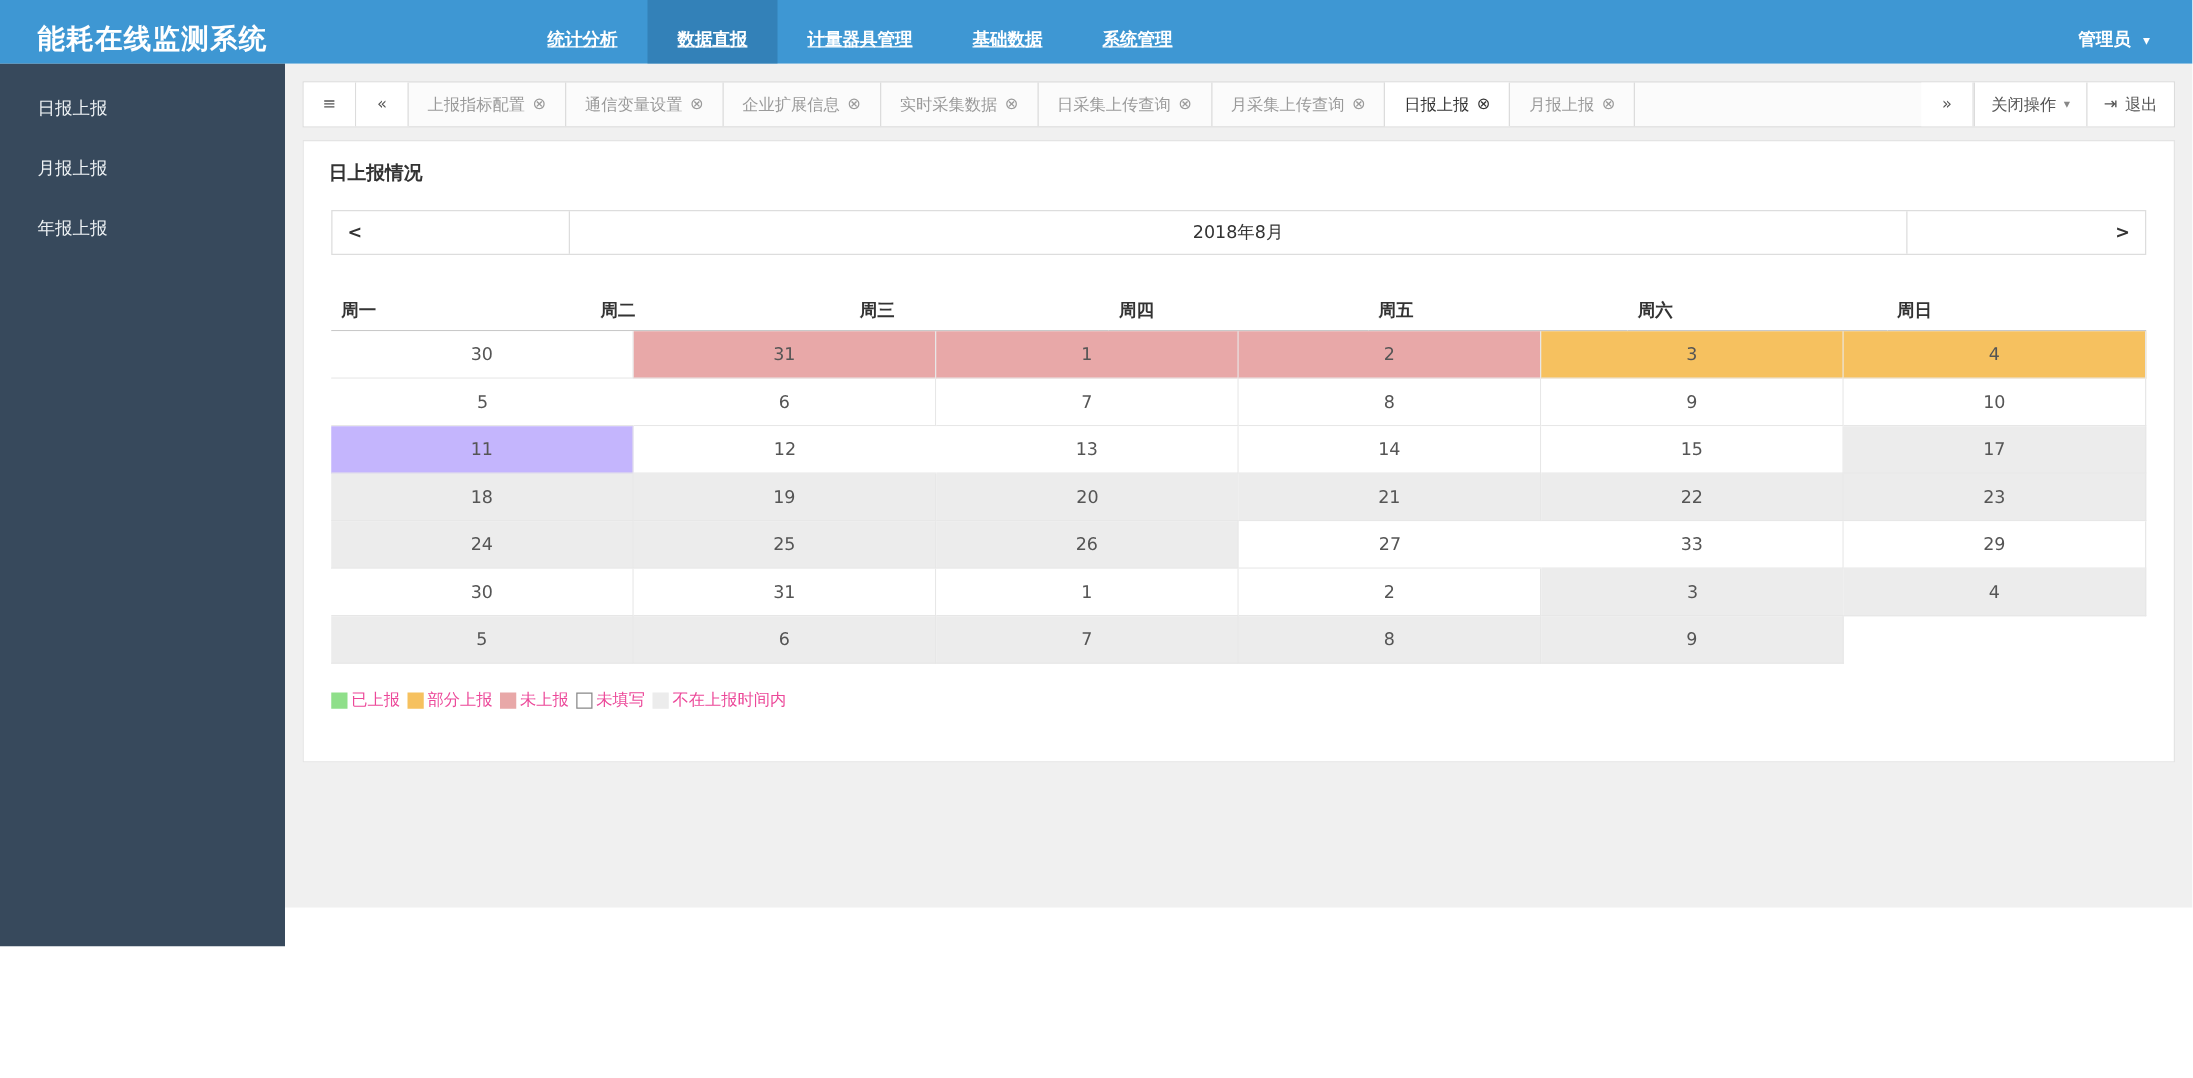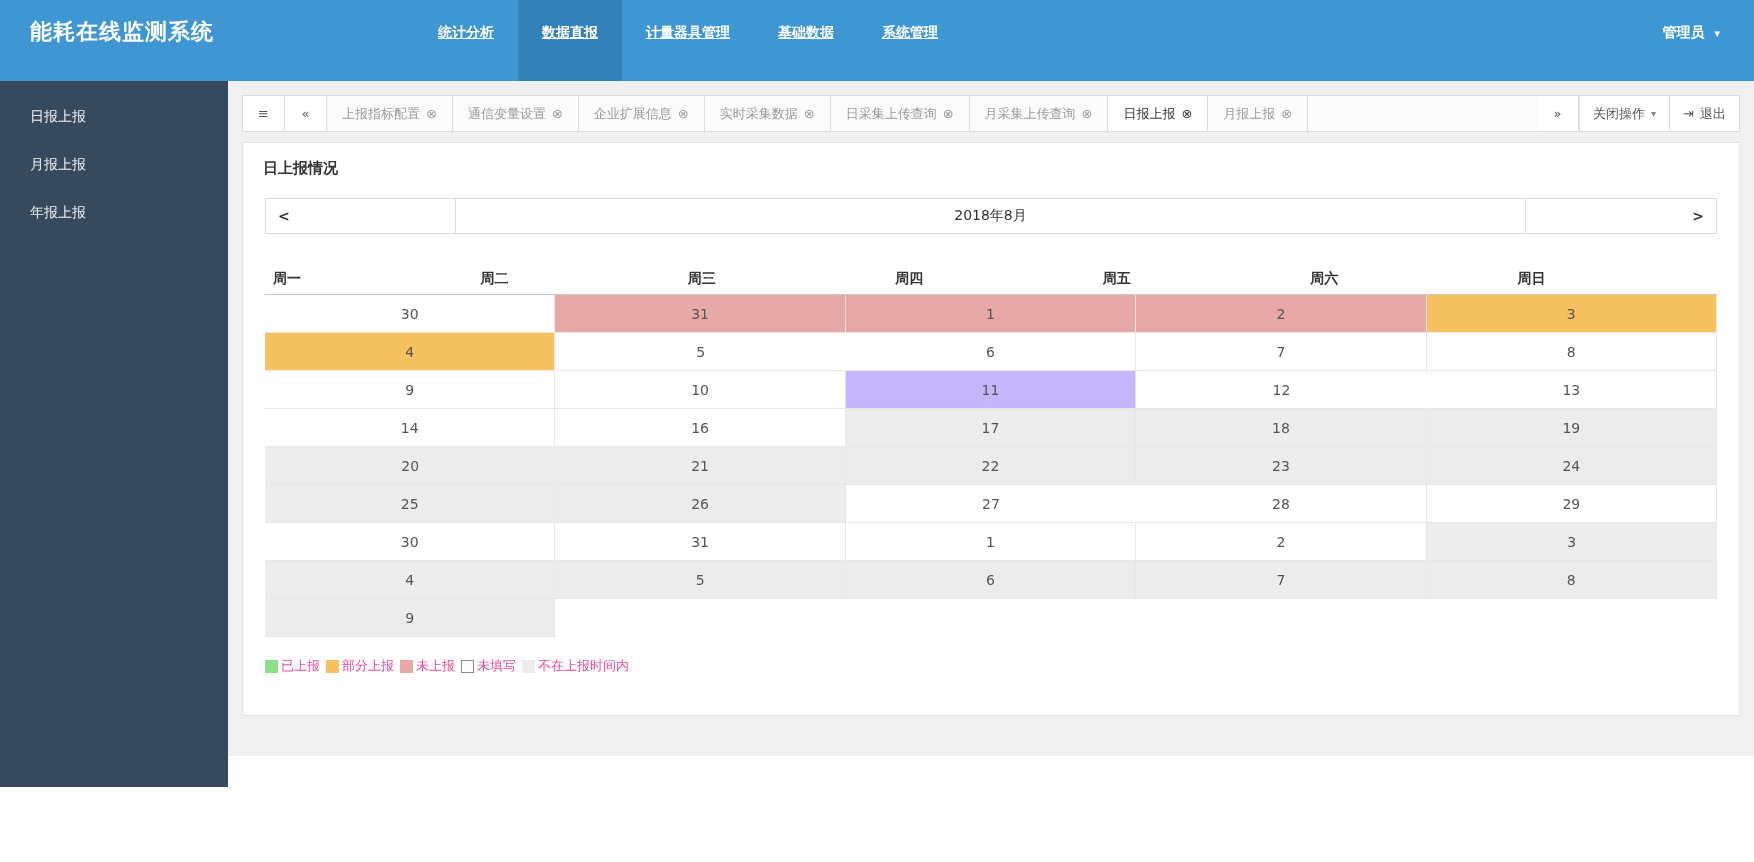--- a/index.html
+++ b/index.html
@@ -1,21 +1,21 @@
 <!DOCTYPE html>
 <html><head>
 <meta charset="utf-8">
 <style>
   * { margin:0; padding:0; box-sizing:border-box; }
   body {
     width:1754px; height:862px; background:#ffffff; overflow:hidden;
     font-family:"DejaVu Sans","Liberation Sans",sans-serif;
   }
   
-  .app-header { height:81px; background:#3e97d3; display:flex; align-items:stretch; }
+  .app-header { height:51px; background:#3e97d3; display:flex; align-items:stretch; }
   .app-title { color:#fff; font-size:22px; font-weight:bold; line-height:64px; padding-left:30px; letter-spacing:1px; }
   .top-nav { display:flex; margin-left:200px; }
   .nav-item { color:#fff; font-size:14px; font-weight:bold; line-height:64px; padding:0 24px; cursor:pointer;text-decoration:underline; }
   .nav-item.active { background:#3381b8; }
   .user-menu { margin-left:auto; color:#fff; font-size:14px; font-weight:bold; line-height:64px; padding-right:34px; cursor:pointer;text-align:right; }
   .user-menu .caret { font-size:11px; margin-left:5px; }
   
   .layout { display:flex; align-items:flex-start; }
   .sidebar { flex:none; width:228px; height:706px; background:#37495c; padding-top:12px; }
   .side-item { color:#eef2f4; font-size:14px; padding:15px 30px; cursor:pointer; }
@@ -34,21 +34,21 @@
   
   .panel { margin-top:10px; background:#fff; border:1px solid #e4e4e4; padding-bottom:28px; }
   .panel-title { font-size:15px; font-weight:bold; color:#333; padding:16px 20px 16px; }
   .cal-wrap { margin:4px 22px 0; }
   .cal-nav { display:flex; align-items:stretch; border:1px solid #ddd; height:36px; font-size:14px; color:#333; }
   .cal-prev { width:190px; border-right:1px solid #ddd; display:flex; align-items:center; padding-left:12px; font-weight:bold; cursor:pointer; }
   .cal-month { flex:1; display:flex; align-items:center; justify-content:center; border-right:1px solid #ddd; }
   .cal-next { width:190px; display:flex; align-items:center; justify-content:flex-end; padding-right:12px; font-weight:bold; cursor:pointer; }
   .cal-head { display:grid; grid-template-columns:repeat(7,1fr); margin-top:30px; }
   .wd { font-size:14px; font-weight:bold; color:#333; padding:6px 8px; border-bottom:1px solid #c9c9c9; }
-  .cal-grid { display:grid; grid-template-columns:repeat(5,1fr); }
+  .cal-grid { display:grid; grid-template-columns:repeat(6,1fr); }
   .cell { height:38px; line-height:38px; text-align:center; font-size:14px; color:#555;
           border-bottom:1px solid #e7e7e7; border-right:1px solid #e7e7e7; cursor:pointer; }
   .cell:nth-child(7n) { border-right:none; }
   
   .legend { display:flex; align-items:center; margin:20px 22px 12px; font-size:13px; color:#ec4899; }
   .lg-item { display:inline-flex; align-items:center; margin-right:6px; }
   .sq { width:13px; height:13px; display:inline-block; margin-right:3px; }
   .sq-outline { border:1px solid #888; }
 </style>
 </head>
@@ -163,33 +163,33 @@
               <div class="cell" style="background: rgb(255, 255, 255);">5</div>
               <div class="cell" style="background: rgb(255, 255, 255);">6</div>
               <div class="cell" style="background: rgb(255, 255, 255);">7</div>
               <div class="cell" style="background: rgb(255, 255, 255);">8</div>
               <div class="cell" style="background: rgb(255, 255, 255);">9</div>
               <div class="cell" style="background: rgb(255, 255, 255);">10</div>
               <div class="cell" style="background: #c4b5fd;">11</div>
               <div class="cell" style="background: rgb(255, 255, 255);">12</div>
               <div class="cell" style="background: rgb(255, 255, 255);">13</div>
               <div class="cell" style="background: rgb(255, 255, 255);">14</div>
-              <div class="cell" style="background: rgb(255, 255, 255);">16</div>
+              <div class="cell" style="background: rgb(255, 255, 255);">15</div>
               <div class="cell" style="background: rgb(236, 236, 236);">17</div>
               <div class="cell" style="background: rgb(236, 236, 236);">18</div>
               <div class="cell" style="background: rgb(236, 236, 236);">19</div>
               <div class="cell" style="background: rgb(236, 236, 236);">20</div>
               <div class="cell" style="background: rgb(236, 236, 236);">21</div>
               <div class="cell" style="background: rgb(236, 236, 236);">22</div>
               <div class="cell" style="background: rgb(236, 236, 236);">23</div>
               <div class="cell" style="background: rgb(236, 236, 236);">24</div>
               <div class="cell" style="background: rgb(236, 236, 236);">25</div>
               <div class="cell" style="background: rgb(236, 236, 236);">26</div>
               <div class="cell" style="background: rgb(255, 255, 255);">27</div>
-              <div class="cell" style="background: rgb(255, 255, 255);">28</div>
+              <div class="cell" style="background: rgb(255, 255, 255);">33</div>
               <div class="cell" style="background: rgb(255, 255, 255); text-align: center;">29</div>
               <div class="cell" style="background: rgb(255, 255, 255);">30</div>
               <div class="cell" style="background: rgb(255, 255, 255);">31</div>
               <div class="cell" style="background: rgb(255, 255, 255);">1</div>
               <div class="cell" style="background: rgb(255, 255, 255);">2</div>
               <div class="cell" style="background: rgb(236, 236, 236);">3</div>
               <div class="cell" style="background: rgb(236, 236, 236);">4</div>
               <div class="cell" style="background: rgb(236, 236, 236);">5</div>
               <div class="cell" style="background: rgb(236, 236, 236);">6</div>
               <div class="cell" style="background: rgb(236, 236, 236);">7</div>

